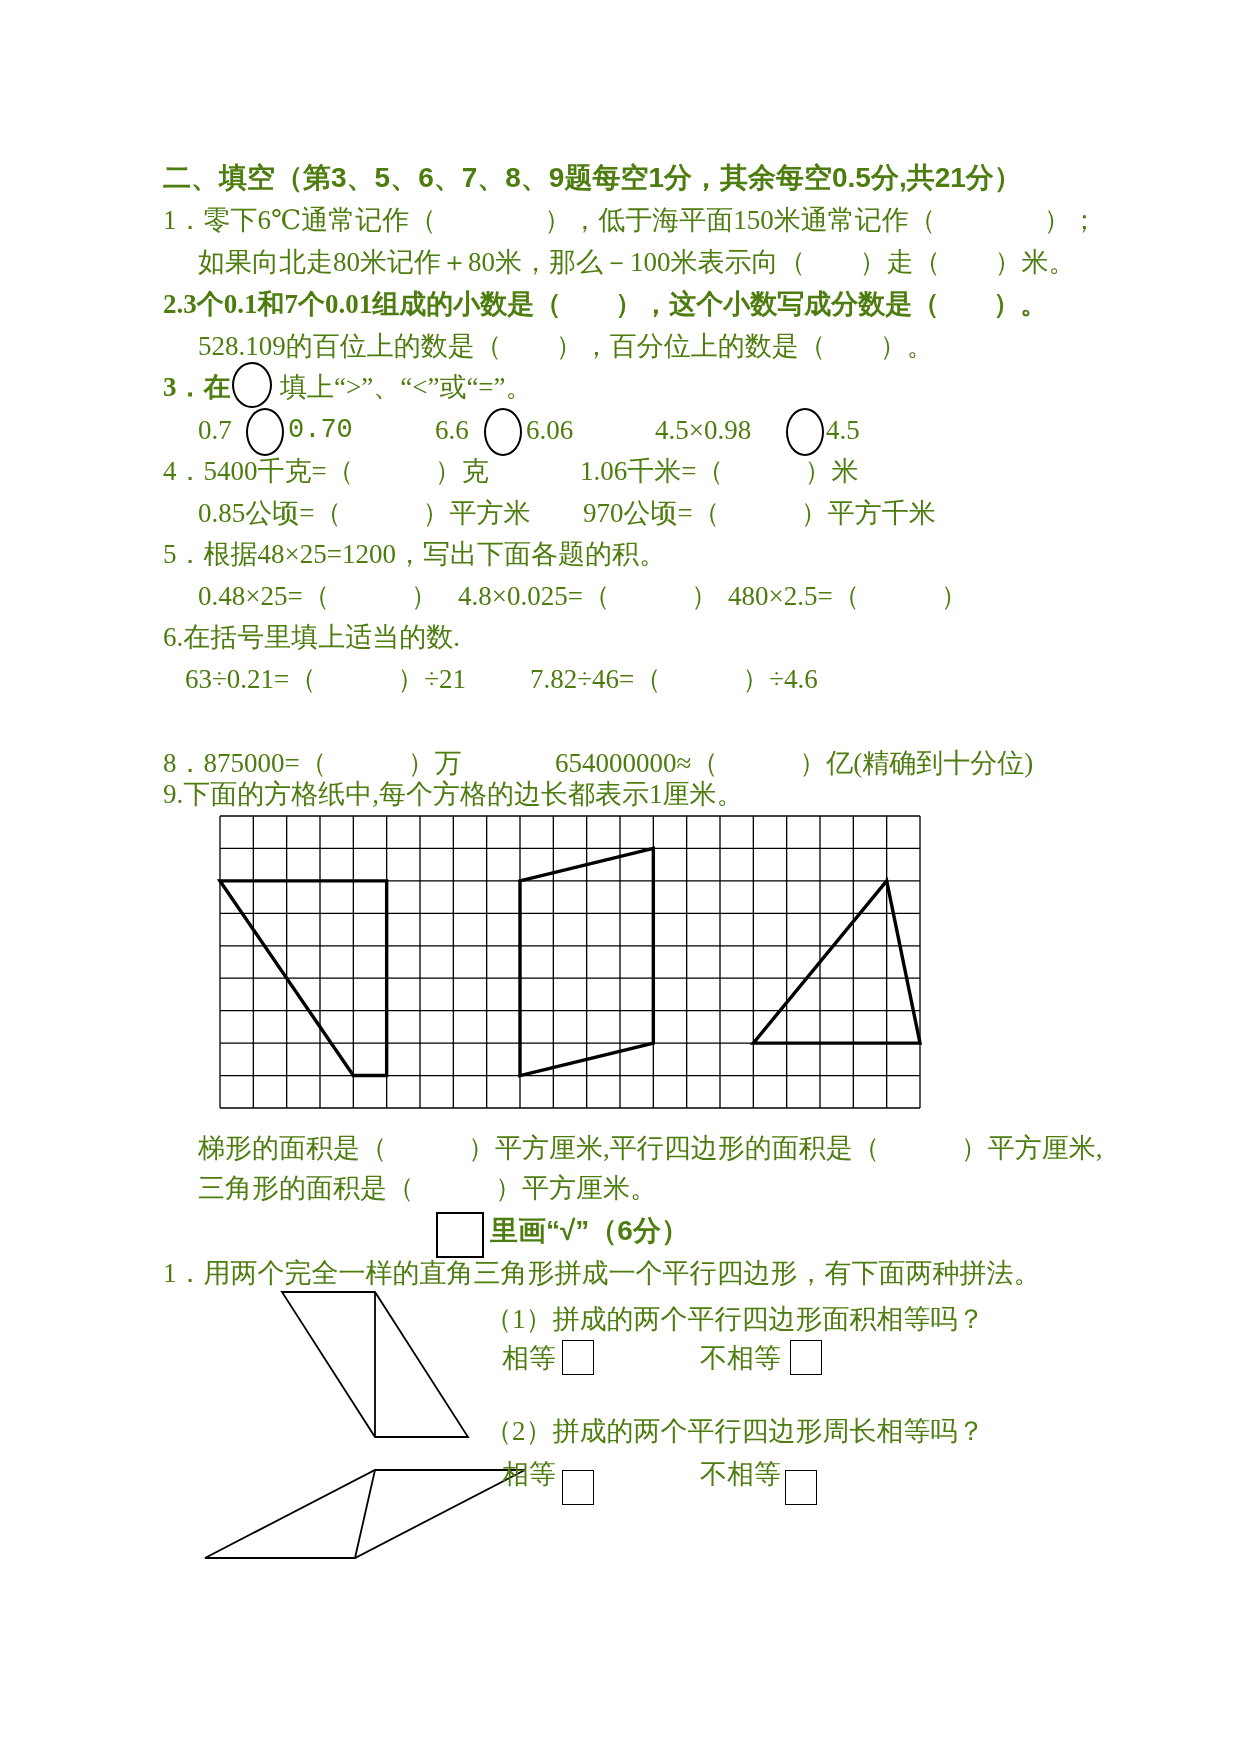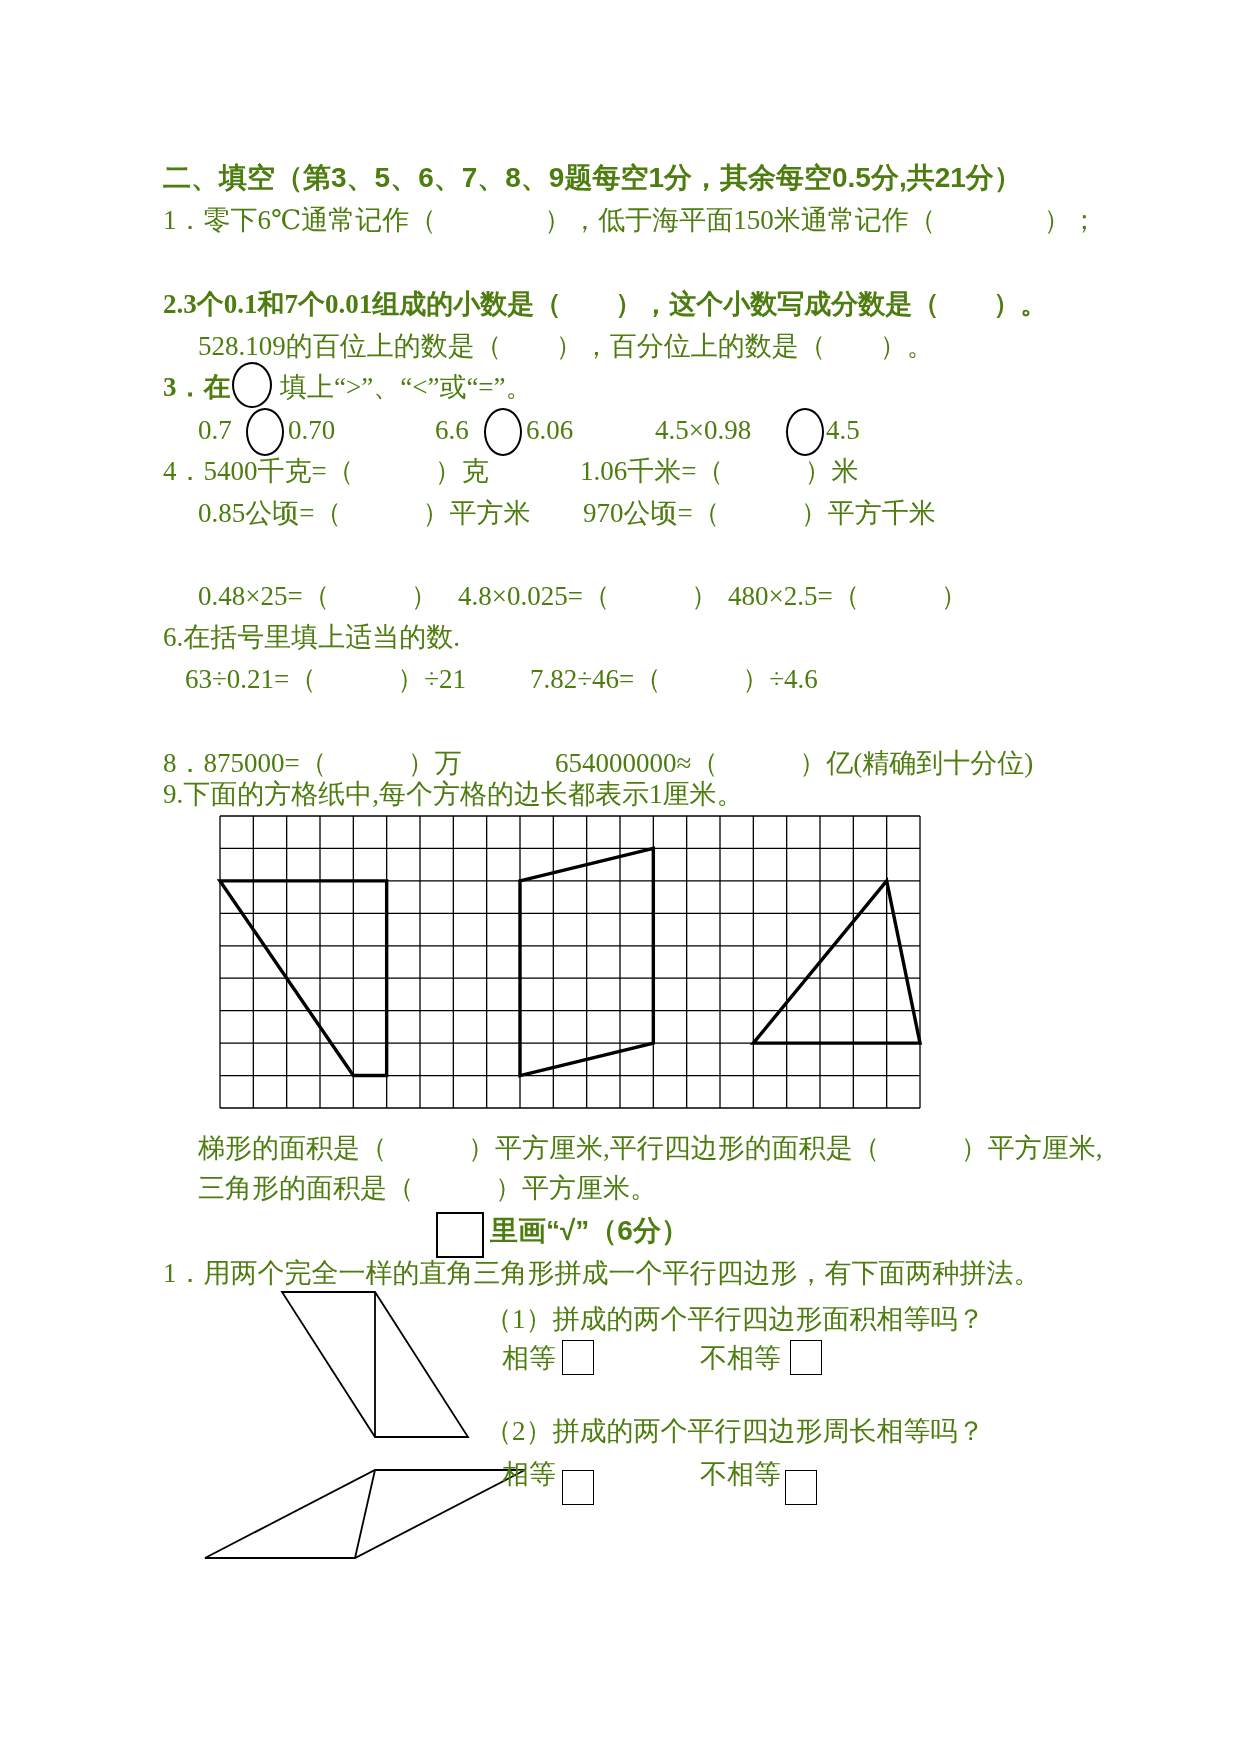--- a/index.html
+++ b/index.html
@@ -44,45 +44,47 @@
   svg{position:absolute;overflow:visible;}
 </style>
 </head>
 <body>
 
 <div class="page">
 
   <div class="t heading" style="left:163px;top:162px;">二、填空（第3、5、6、7、8、9题每空1分，其余每空0.5分,共21分）</div>
 
   <div class="t" style="left:163px;top:204px;">1．零下6℃通常记作（　　　　），低于海平面150米通常记作（　　　　）；</div>
+  <div class="t" style="left:198px;top:246px;">如果向北走80米记作＋80米，那么－100米表示向（　　）走（　　）米。</div>
 
   <div class="t" style="left:163px;top:288px;font-weight:bold;">2.3个0.1和7个0.01组成的小数是（　　），这个小数写成分数是（　　）。</div>
   <div class="t" style="left:198px;top:330px;">528.109的百位上的数是（　　），百分位上的数是（　　）。</div>
 
   <div class="t" style="left:163px;top:371px;font-weight:bold;">3．在</div>
   <div class="cmp-circle" style="left:232px;top:362px;width:36px;height:42px;"></div>
   <div class="t" style="left:280px;top:371px;">填上“&gt;”、“&lt;”或“=”。</div>
 
   <div class="t" style="left:198px;top:414px;">0.7</div>
   <div class="cmp-circle" style="left:246px;top:408px;width:34px;height:44px;"></div>
-  <div class="t" style="left:288px;top:414px;">0.70</div>
+  <div class="t" style="left:288px;top:414px;font-family:Liberation Mono, monospace;">0.70</div>
 
   <div class="t" style="left:435px;top:414px;">6.6</div>
   <div class="cmp-circle" style="left:484px;top:408px;width:34px;height:44px;"></div>
   <div class="t" style="left:526px;top:414px;">6.06</div>
 
   <div class="t" style="left:655px;top:414px;">4.5×0.98</div>
   <div class="cmp-circle" style="left:786px;top:408px;width:34px;height:44px;"></div>
   <div class="t" style="left:826px;top:414px;">4.5</div>
 
   <div class="t" style="left:163px;top:455px;">4．5400千克=（　　　）克</div>
   <div class="t" style="left:580px;top:455px;">1.06千米=（　　　）米</div>
   <div class="t" style="left:198px;top:497px;">0.85公顷=（　　　）平方米</div>
   <div class="t" style="left:583px;top:497px;">970公顷=（　　　）平方千米</div>
 
+  <div class="t" style="left:163px;top:538px;">5．根据48×25=1200，写出下面各题的积。</div>
   <div class="t" style="left:198px;top:580px;">0.48×25=（　　　）</div>
   <div class="t" style="left:458px;top:580px;">4.8×0.025=（　　　）</div>
   <div class="t" style="left:728px;top:580px;text-align:right;">480×2.5=（　　　）</div>
 
   <div class="t" style="left:163px;top:621px;">6.在括号里填上适当的数.</div>
   <div class="t" style="left:185px;top:663px;">63÷0.21=（　　　）÷21</div>
   <div class="t" style="left:530px;top:663px;">7.82÷46=（　　　）÷4.6</div>
 
   <div class="t" style="left:163px;top:747px;">8．875000=（　　　）万</div>
   <div class="t" style="left:555px;top:747px;">654000000≈（　　　）亿(精确到十分位)</div>

